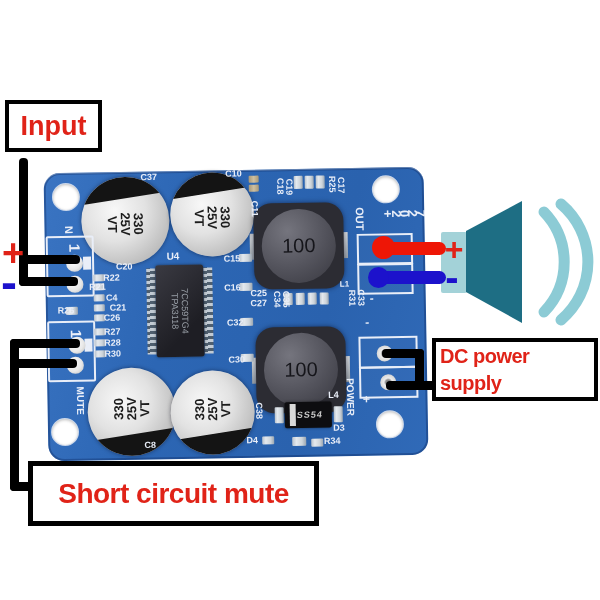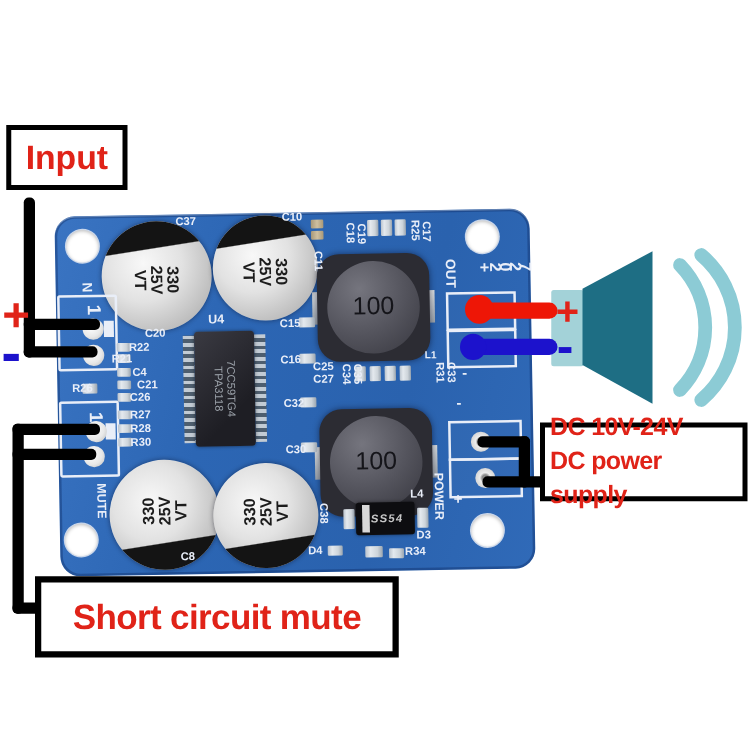--- a/index.html
+++ b/index.html
@@ -267,17 +267,16 @@
   <div class="wire" style="left:10px;top:339px;width:9px;height:152px;"></div>
   <div class="wire" style="left:10px;top:482px;width:24px;height:9px;"></div>
   <div class="annbox" style="left:28px;top:461px;width:281px;height:55px;font-size:28px;letter-spacing:-0.5px;border-width:5px;">
     <span>Short circuit mute</span>
   </div>
 
   <div class="wire" style="left:382px;top:349px;width:42px;height:9px;"></div>
   <div class="wire" style="left:415px;top:349px;width:9px;height:41px;"></div>
   <div class="wire" style="left:386px;top:381px;width:50px;height:9px;"></div>
   <div class="annbox" style="left:432px;top:338px;width:166px;height:63px;font-size:20px;letter-spacing:-0.5px;flex-direction:column;align-items:flex-start;justify-content:center;padding-left:4px;box-sizing:border-box;line-height:27px;">
-    <span>DC 10V-24V</span>
     <span>DC power supply</span>
   </div>
 
 </div>
 
 </body></html>

